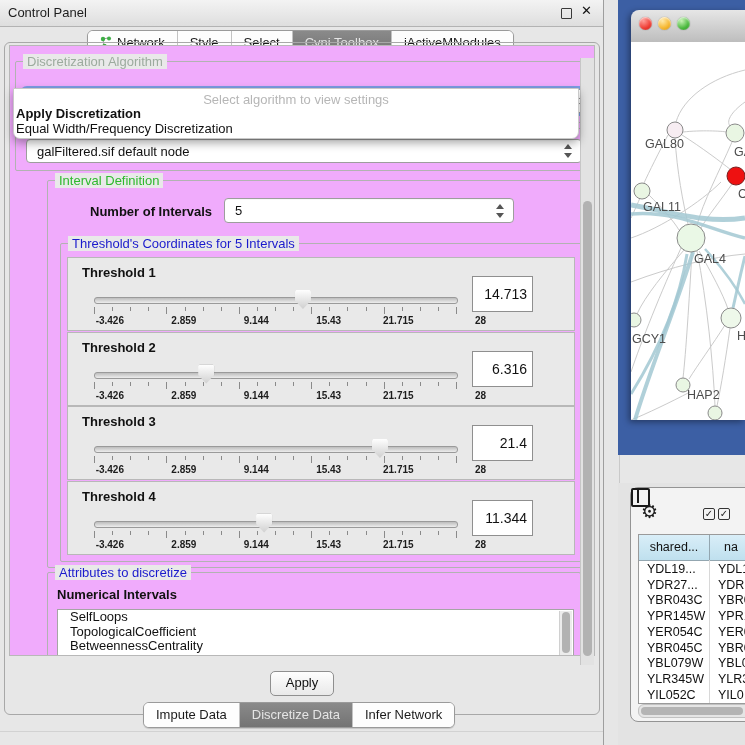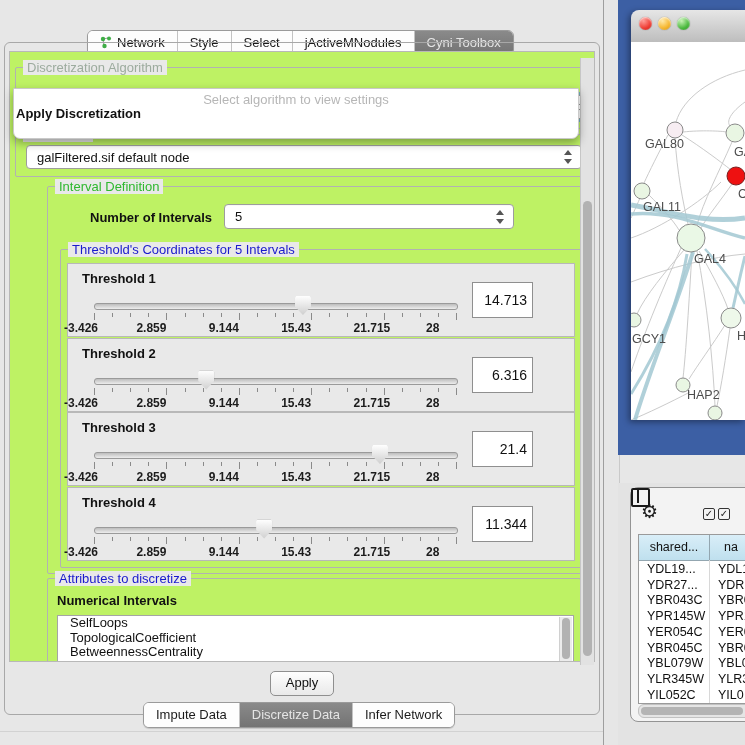--- a/index.html
+++ b/index.html
@@ -16,22 +16,22 @@
   #close-ic{left:581px;top:3px;font-size:13px;font-weight:bold;color:#111;}
   .tabgroup{display:flex;border:1px solid #9a9a9a;border-radius:6px;overflow:hidden;
      background:#fff;box-shadow:0 1px 1px rgba(0,0,0,.15);}
   .tab{padding:4px 12px 5px 12px;font-size:13px;color:#1a1a1a;background:#fdfdfd;
      border-right:1px solid #c3c3c3;white-space:nowrap;display:flex;align-items:center;gap:5px;}
   .tab:last-child{border-right:none;}
   .tab.sel{background:linear-gradient(#8a8a8a,#737373);color:#e5e5e5;}
   #top-tabs{left:87px;top:30px;}
   #bottom-tabs{left:143px;top:702px;}
   #cp-outer{left:4px;top:42px;width:594px;height:671px;border:1px solid #a8a8a8;border-radius:6px;}
-  #cp-content{left:9px;top:51px;width:584px;height:609px;border:1px solid #b8b8b8;
-     background:#bef264;overflow:hidden;}
+  #cp-content{left:9px;top:45px;width:584px;height:609px;border:1px solid #b8b8b8;
+     background:#f0abfc;overflow:hidden;}
   
   .group{position:absolute;border:1px solid #b2b2b2;border-radius:2px;}
   .gtitle{position:absolute;top:-8px;left:7px;background:#e9e9e9;padding:0 4px;font-size:13px;}
   .green{color:#2eb82e;} .blue{color:#1a1acd;} .dim{color:#9cab9e;} .dark{color:#141414;}
   .combo{position:absolute;background:#fff;border:1px solid #9d9d9d;border-radius:4px;
      font-size:13px;color:#111;display:flex;align-items:center;padding-left:10px;
      box-shadow:inset 0 1px 0 #f8f8f8;}
   .spinner{position:absolute;right:8px;top:50%;transform:translateY(-50%);width:9px;height:14px;}
   .spinner:before,.spinner:after{content:"";position:absolute;left:0;border-left:4.5px solid transparent;
      border-right:4.5px solid transparent;}
@@ -53,22 +53,22 @@
   .track{position:absolute;left:26px;top:39px;width:362px;height:5px;border:1px solid #9a9a9a;
      border-radius:3px;background:linear-gradient(#bdbdbd,#ededed);}
   .thumb{position:absolute;top:32px;width:16px;height:19px;
      background:linear-gradient(#fefefe,#cfcfcf);
      clip-path:polygon(8% 0,92% 0,100% 10%,100% 55%,50% 100%,0 55%,0 10%);
      filter:drop-shadow(0 0 1px #777);}
   .tickrow{position:absolute;left:26px;top:49px;width:362px;height:7px;}
   .tick{position:absolute;top:0;width:1px;background:#8a8a8a;height:4px;}
   .tick.major{height:7px;}
   .slabels{position:absolute;left:26px;top:57px;width:362px;height:12px;}
-  .slab{position:absolute;width:60px;margin-left:-30px;text-align:left;
-     font-size:12px;font-weight:bold;color:#1c1c1c;}
+  .slab{position:absolute;width:60px;margin-left:-30px;text-align:right;
+     font-size:10px;font-weight:bold;color:#1c1c1c;}
   .vbox{position:absolute;left:404px;top:18px;width:54px;height:34px;background:#fff;
      border:1px solid #8f8f8f;font-size:14px;color:#111;text-align:right;
      line-height:34px;padding-right:5px;}
   
   #attr-list{position:absolute;left:9px;top:36px;width:515px;height:46px;background:#fff;
      border:1px solid #a5a5a5;overflow:hidden;}
   .attr-item{font-size:13px;color:#111;padding-left:12px;line-height:14.6px;}
   .vscroll{position:absolute;top:1px;right:1px;width:12px;background:#ececec;
      border-left:1px solid #d0d0d0;}
   .vthumb{position:absolute;left:1.5px;width:8px;border-radius:5px;background:#b2b2b2;}
@@ -119,42 +119,47 @@
   .colline{position:absolute;left:70px;top:25px;width:1px;height:143px;background:#d8d8d8;}
   #hscroll{position:absolute;left:7px;top:216px;width:113px;height:12px;background:#e5e5e5;
      border:1px solid #c2c2c2;border-radius:6px;}
   #hthumb{position:absolute;left:2px;top:1.5px;width:102px;height:8px;border-radius:5px;background:#b4b4b4;}
   svg text{font-family:"Liberation Sans","DejaVu Sans",sans-serif;}
 </style>
 </head>
 <body>
 
 <div class="abs" id="control-panel">
+  <div class="abs" id="cp-titlebar">
+    <div class="abs" id="cp-title">Control Panel</div>
+    <div class="abs" id="restore-ic"></div>
+    <div class="abs" id="close-ic">✕</div>
+  </div>
 
   <div class="abs tabgroup" id="top-tabs">
       <div class="tab">
         <svg width="12" height="13">
           <path d="M3,3 L8,2 M3,3 L4,10" stroke="#9a9a9a" stroke-width="1" fill="none"></path>
           <circle cx="3" cy="3" r="2.2" fill="#3fae46"></circle>
           <circle cx="9" cy="2.5" r="2" fill="#3fae46"></circle>
           <circle cx="4.5" cy="10" r="2.2" fill="#3fae46"></circle>
         </svg>
         <span>Network</span>
       </div>
       <div class="tab">
         <span>Style</span>
       </div>
       <div class="tab">
         <span>Select</span>
       </div>
-      <div class="tab">
-        <span>jActiveMNodules</span>
-      </div>
       <div class="tab sel">
         <span>Cyni Toolbox</span>
+      </div>
+      <div class="tab">
+        <span>jActiveMNodules</span>
       </div>
     </div>
 
   <div class="abs" id="cp-outer"></div>
   <div class="abs" id="cp-content">
 
     <div class="group" style="left:5px;top:15px;width:574px;height:60px;">
       <span class="gtitle dim">Discretization Algorithm</span>
     </div>
     <div class="combo abs" id="alg-combo" style="left:13px;top:43px;width:555px;height:22px;">
@@ -340,20 +345,21 @@
       <div class="attr-item">SelfLoops</div>
           <div class="attr-item">TopologicalCoefficient</div>
           <div class="attr-item">BetweennessCentrality</div>
         </div>
     </div>
   </div>
 
   <div class="abs" id="alg-popup">
     <div class="hint">Select algorithm to view settings</div>
   <div class="popup-item" style="top: 17px; font-weight: bold;">Apply Discretization</div>
+      <div class="popup-item" style="top: 31.5px;">Equal Width/Frequency Discretization</div>
     </div>
 
   <div class="abs" id="cp-scroll">
     <div class="vthumb" style="top:143px;height:455px;"></div>
   </div>
 
   <div class="abs" id="apply-btn">Apply</div>
 
   <div class="abs tabgroup" id="bottom-tabs">
       <div class="tab">

